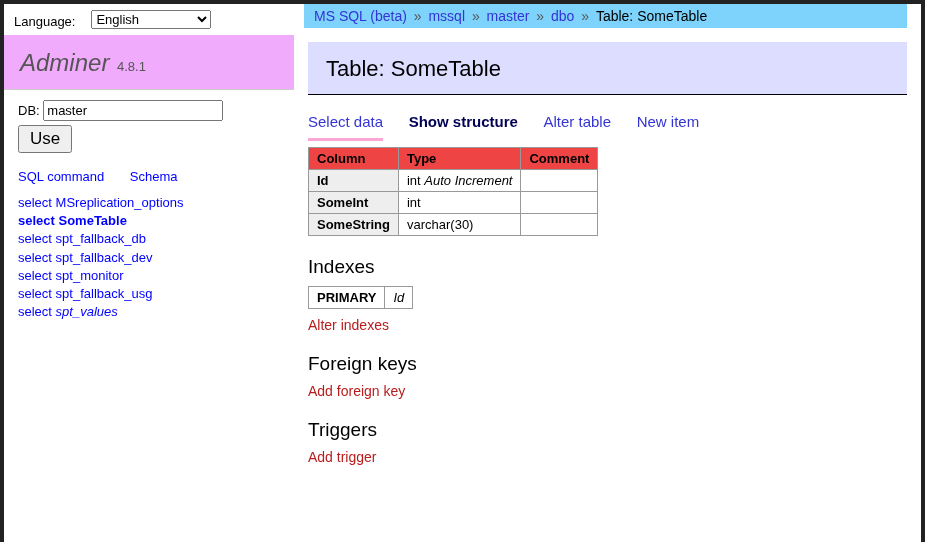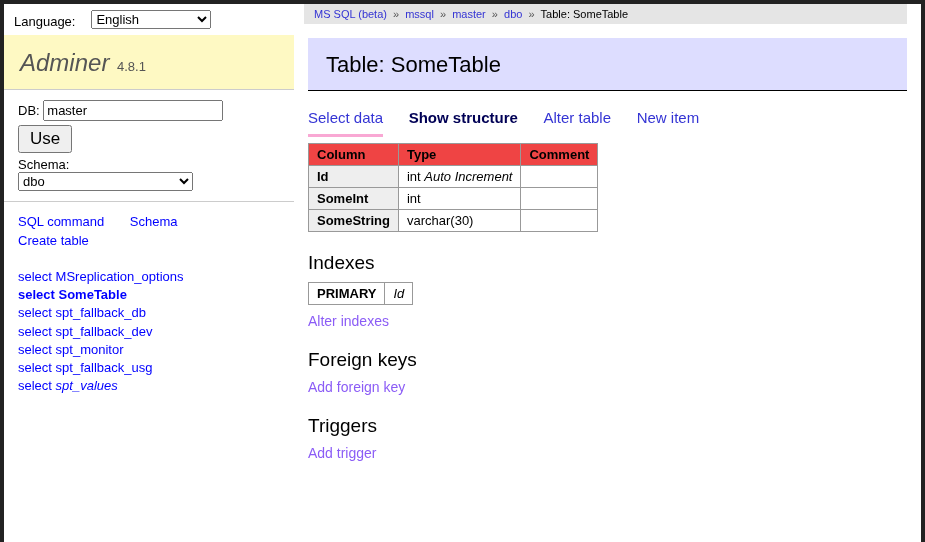--- a/index.html
+++ b/index.html
@@ -24,21 +24,21 @@
 }
 .lang-row {
   padding: 6px 10px;
   display: flex;
   align-items: flex-end;
   gap: 16px;
   font-size: 13px;
 }
 .lang-row select { font-size: 13px; width: 120px; }
 .logo-block {
-  background: #fef9c3;
+  background: #f0abfc;
   padding: 14px 16px 12px 16px;
   border-bottom: 1px solid #ccc;
 }
 .logo-block h1 {
   margin: 0;
   font-style: italic;
   font-weight: normal;
   color: #555;
   font-size: 24px;
 }
@@ -57,23 +57,23 @@
 .links-row a { color: #00f; text-decoration: none; margin-right: 22px; font-size: 13px; }
 .create-row { padding: 0 14px 14px 14px; }
 .create-row a { color: #00f; text-decoration: none; font-size: 13px; }
 .table-list { padding: 6px 14px; }
 .table-list a { color: #00f; text-decoration: none; display: block; font-size: 13px; line-height: 1.4; }
 .table-list a.active { font-weight: bold; }
 .table-list a .tname-italic { font-style: italic; }
 
 .main { flex: 1; padding: 0 14px 14px 14px; }
 .breadcrumb {
-  background: #e5e5e5;
+  background: #7dd3fc;
   padding: 4px 10px;
-  font-size: 11px;
+  font-size: 14px;
   margin-left: -4px;
 }
 .breadcrumb a { color: #3434d4; text-decoration: none; }
 .breadcrumb .sep { color: #555; margin: 0 3px; }
 .h2 {
   background: #ddf;
   border-bottom: 1px solid #000;
   padding: 14px 18px 12px 18px;
   margin: 14px 0 18px 0;
   font-size: 22px;
@@ -107,21 +107,21 @@
 .ai { font-style: italic; }
 h3 { font-size: 19px; margin: 20px 0 8px 0; font-weight: normal; }
 table.idx { border-collapse: collapse; }
 table.idx td, table.idx th {
   border: 1px solid #999;
   padding: 3px 8px;
   font-size: 13px;
 }
 table.idx th { font-weight: bold; }
 table.idx td { font-style: italic; }
-.alink { color: #8b5cf6; text-decoration: none; font-size: 14px; display: inline-block; margin-top: 8px; }
+.alink { color: #b91c1c; text-decoration: none; font-size: 14px; display: inline-block; margin-top: 8px; }
 </style>
 </head>
 <body>
 
 <div class="container">
   <div class="sidebar">
     <div class="lang-row">
       <span>Language:</span>
       <select>
         <option>English</option>
@@ -134,33 +134,24 @@
       </h1>
     </div>
 
     <div class="db-block">
       <label>DB:</label>
       <input type="text" value="master" style="">
       <br>
       <input type="submit" value="Use" style="">
     </div>
 
-    <div class="schema-row">
-      <label>Schema:</label><br>
-      <select>
-        <option>dbo</option>
-      </select>
-    </div>
 
     <div class="links-row">
       <a href="#">SQL command</a>
       <a href="#">Schema</a>
-    </div>
-    <div class="create-row">
-      <a href="#">Create table</a>
     </div>
 
     <div class="table-list" id="table-list">
         <a href="#">select <span>MSreplication_options</span></a>
         <a href="#" class="active">select <span style="font-weight: bold;">SomeTable</span></a>
         <a href="#">select <span>spt_fallback_db</span></a>
         <a href="#">select <span>spt_fallback_dev</span></a>
         <a href="#">select <span>spt_monitor</span></a>
         <a href="#">select <span>spt_fallback_usg</span></a>
         <a href="#">select <span class="tname-italic">spt_values</span></a>

